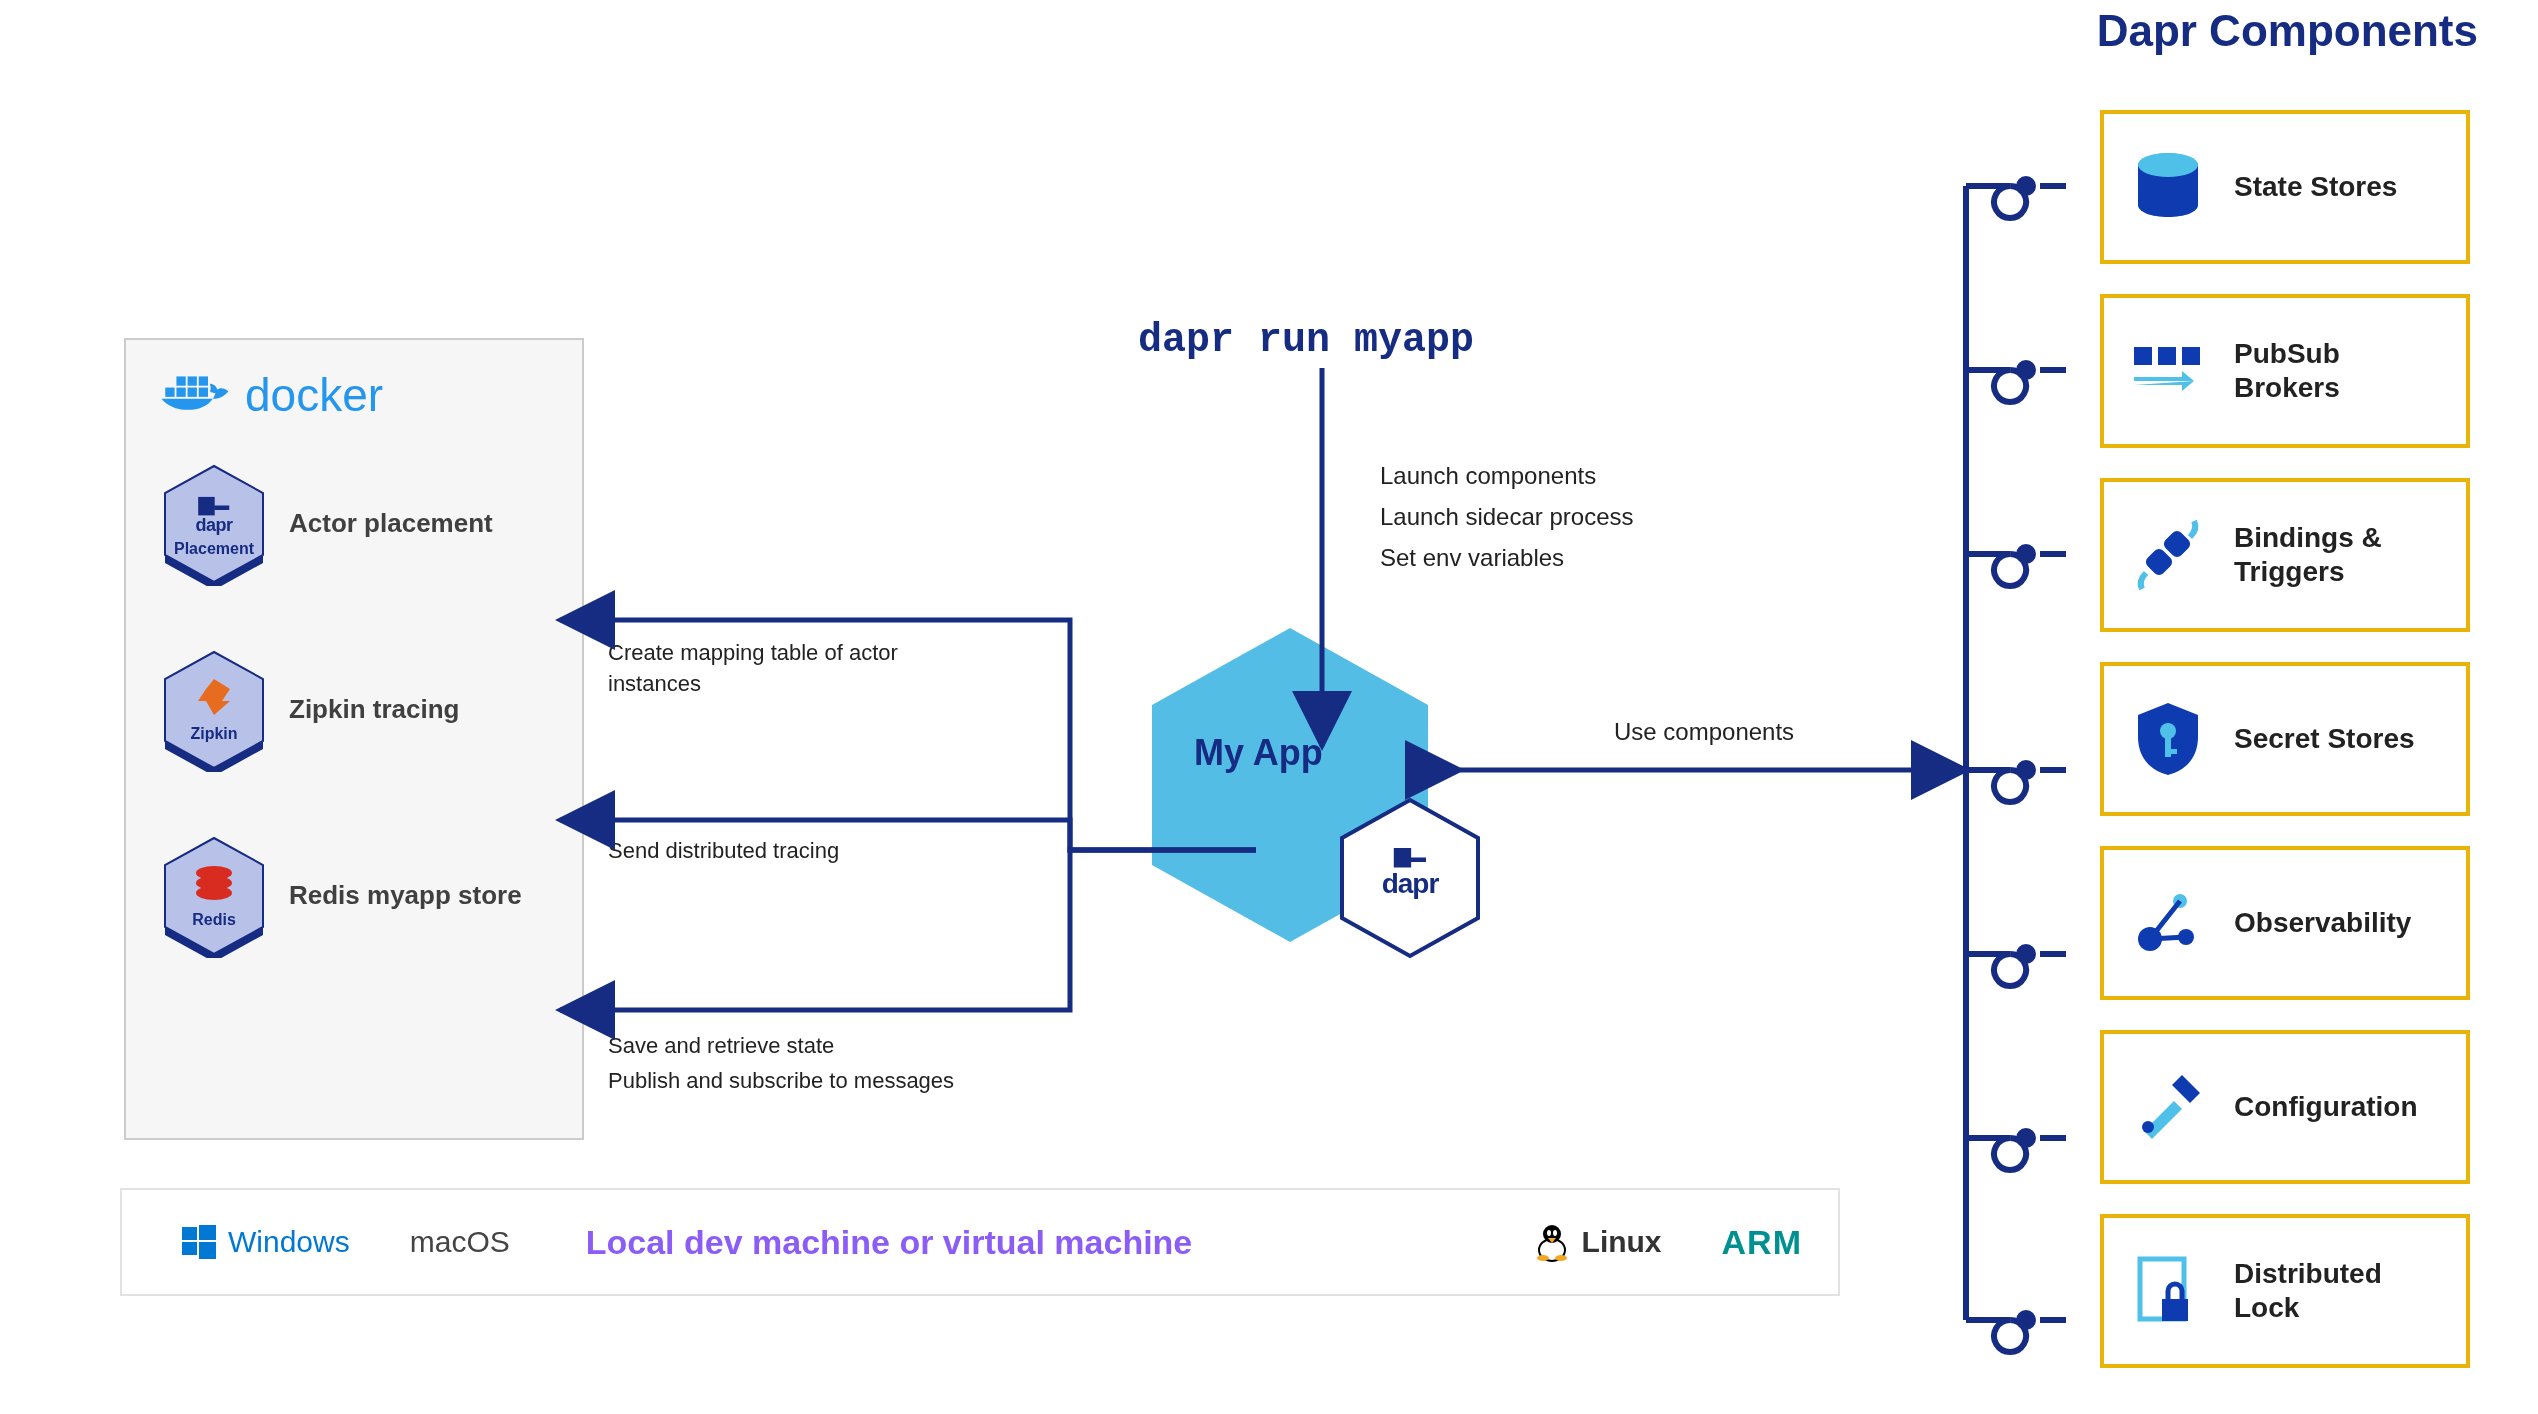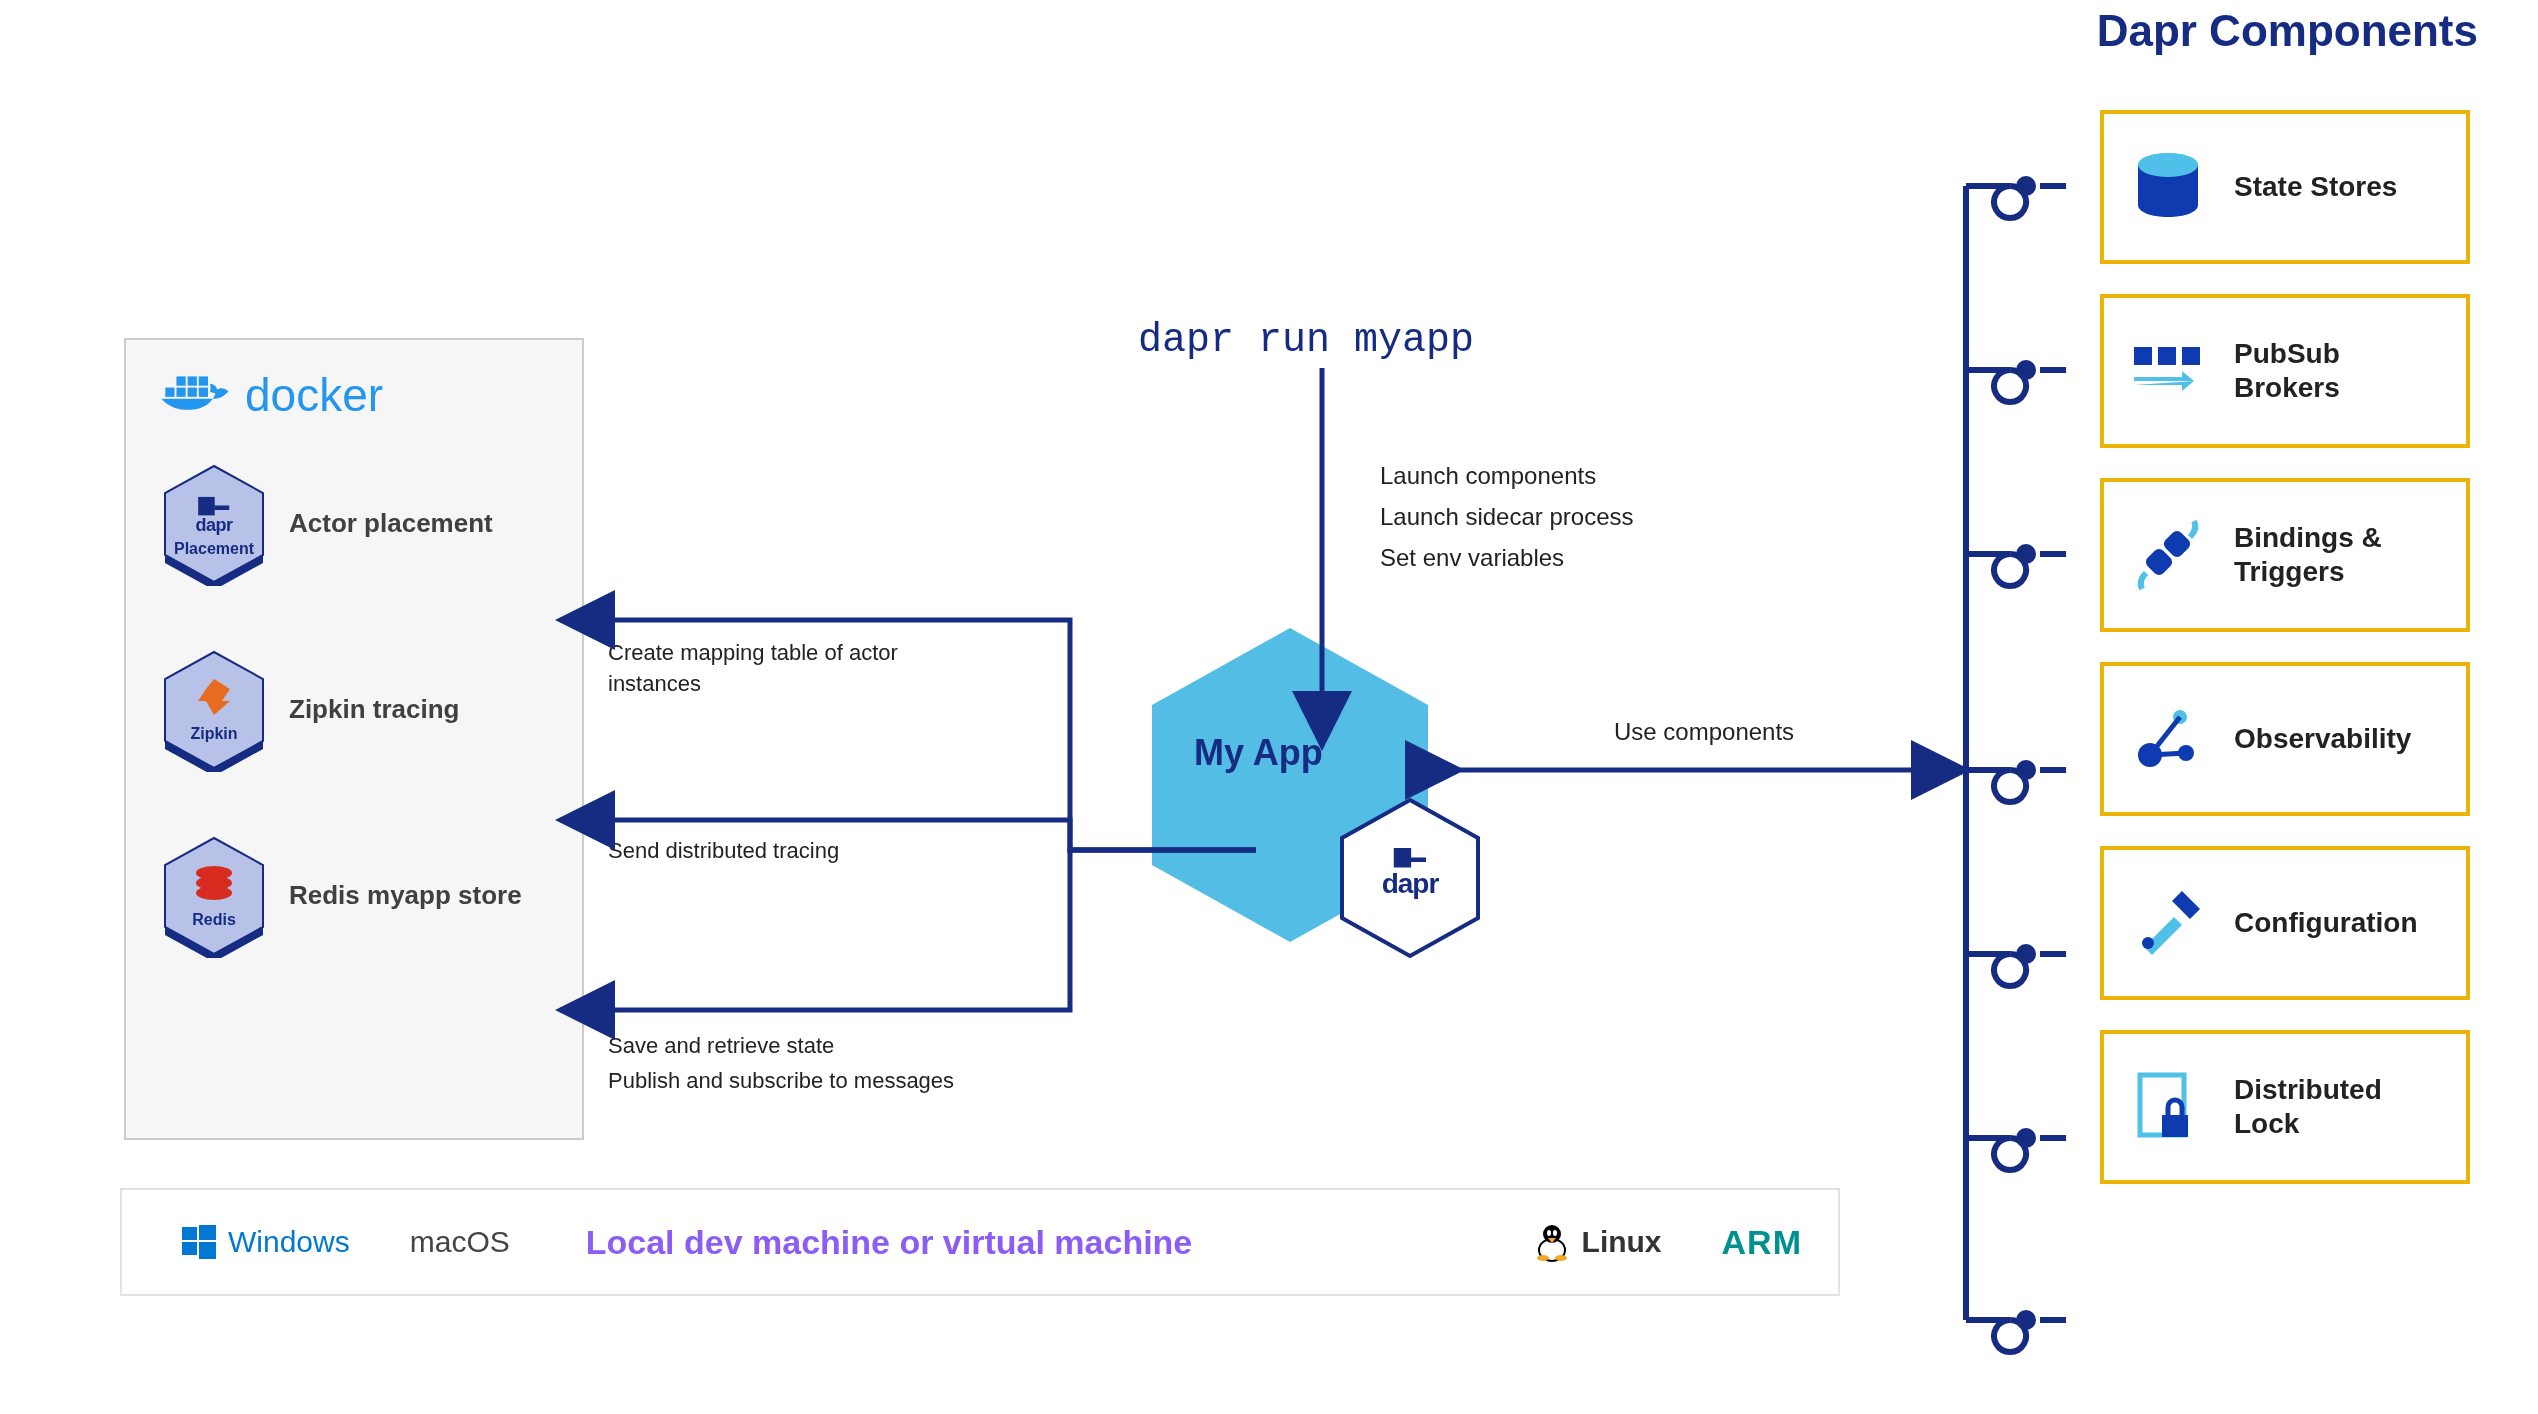--- a/index.html
+++ b/index.html
@@ -53,21 +53,21 @@
   .myapp-group { position: absolute; left: 1140px; top: 620px; }
   .myapp-hex { position: relative; width: 300px; height: 330px; }
   .myapp-hex svg { position: absolute; inset: 0; }
   .myapp-label { position: absolute; left: 54px; top: 112px; font-size: 36px; font-weight: 600; color: #162b82; }
   .dapr-sidecar { position: absolute; right: -44px; bottom: -10px; width: 148px; height: 164px; }
   .dapr-sidecar svg { position: absolute; inset: 0; }
   .dapr-sidecar .dapr-logo { position: absolute; left: 0; right: 0; top: 46px; text-align: center; }
   .dapr-cmd {
     position: absolute; left: 1138px; top: 318px;
     font-family: "Consolas","Courier New",monospace;
-    font-size: 40px; font-weight: 400; color: #162b82;
+    font-size: 40px; font-weight: 700; color: #162b82;
     white-space: nowrap;
   }
   .launch-text {
     position: absolute; left: 1380px; top: 456px;
     font-size: 24px; color: #222; line-height: 1.7;
   }
   .arrow-label { position: absolute; font-size: 22px; color: #222; }
   .label-create { left: 608px; top: 638px; width: 340px; line-height: 1.4; }
   .label-send   { left: 608px; top: 838px; }
   .label-save   { left: 608px; top: 1028px; line-height: 1.6; }
@@ -235,20 +235,31 @@
           <rect x="22" y="38" width="22" height="22" rx="6" fill="#0f3bb0" transform="rotate(45 33 49)"></rect>
           <path d="M64 24 q8 -8 4 -16" stroke="#4fc0e8" stroke-width="6" fill="none"></path>
           <rect x="40" y="20" width="22" height="22" rx="6" fill="#0f3bb0" transform="rotate(45 51 31)"></rect>
         </svg>
     <div class="comp-label">Bindings &amp; Triggers</div>
   </div>
     </div>
   <div class="comp-wrap">
       <div class="comp-card">
     <svg class="comp-icon" viewBox="0 0 84 84">
+          <path d="M42 6 L72 18 V40 C72 62 58 74 42 78 C26 74 12 62 12 40 V18 Z" fill="#0f3bb0"></path>
+          <circle cx="42" cy="34" r="8" fill="#4fc0e8"></circle>
+          <rect x="39" y="40" width="6" height="20" fill="#4fc0e8"></rect>
+          <rect x="39" y="52" width="12" height="5" fill="#4fc0e8"></rect>
+        </svg>
+    <div class="comp-label">Secret Stores</div>
+  </div>
+    </div>
+  <div class="comp-wrap">
+      <div class="comp-card">
+    <svg class="comp-icon" viewBox="0 0 84 84">
           <circle cx="24" cy="58" r="12" fill="#0f3bb0"></circle>
           <circle cx="60" cy="56" r="8" fill="#0f3bb0"></circle>
           <circle cx="54" cy="20" r="7" fill="#4fc0e8"></circle>
           <path d="M24 58 L54 20 M24 58 L60 56" stroke="#0f3bb0" stroke-width="5"></path>
         </svg>
     <div class="comp-label">Observability</div>
   </div>
     </div>
   <div class="comp-wrap">
       <div class="comp-card">

